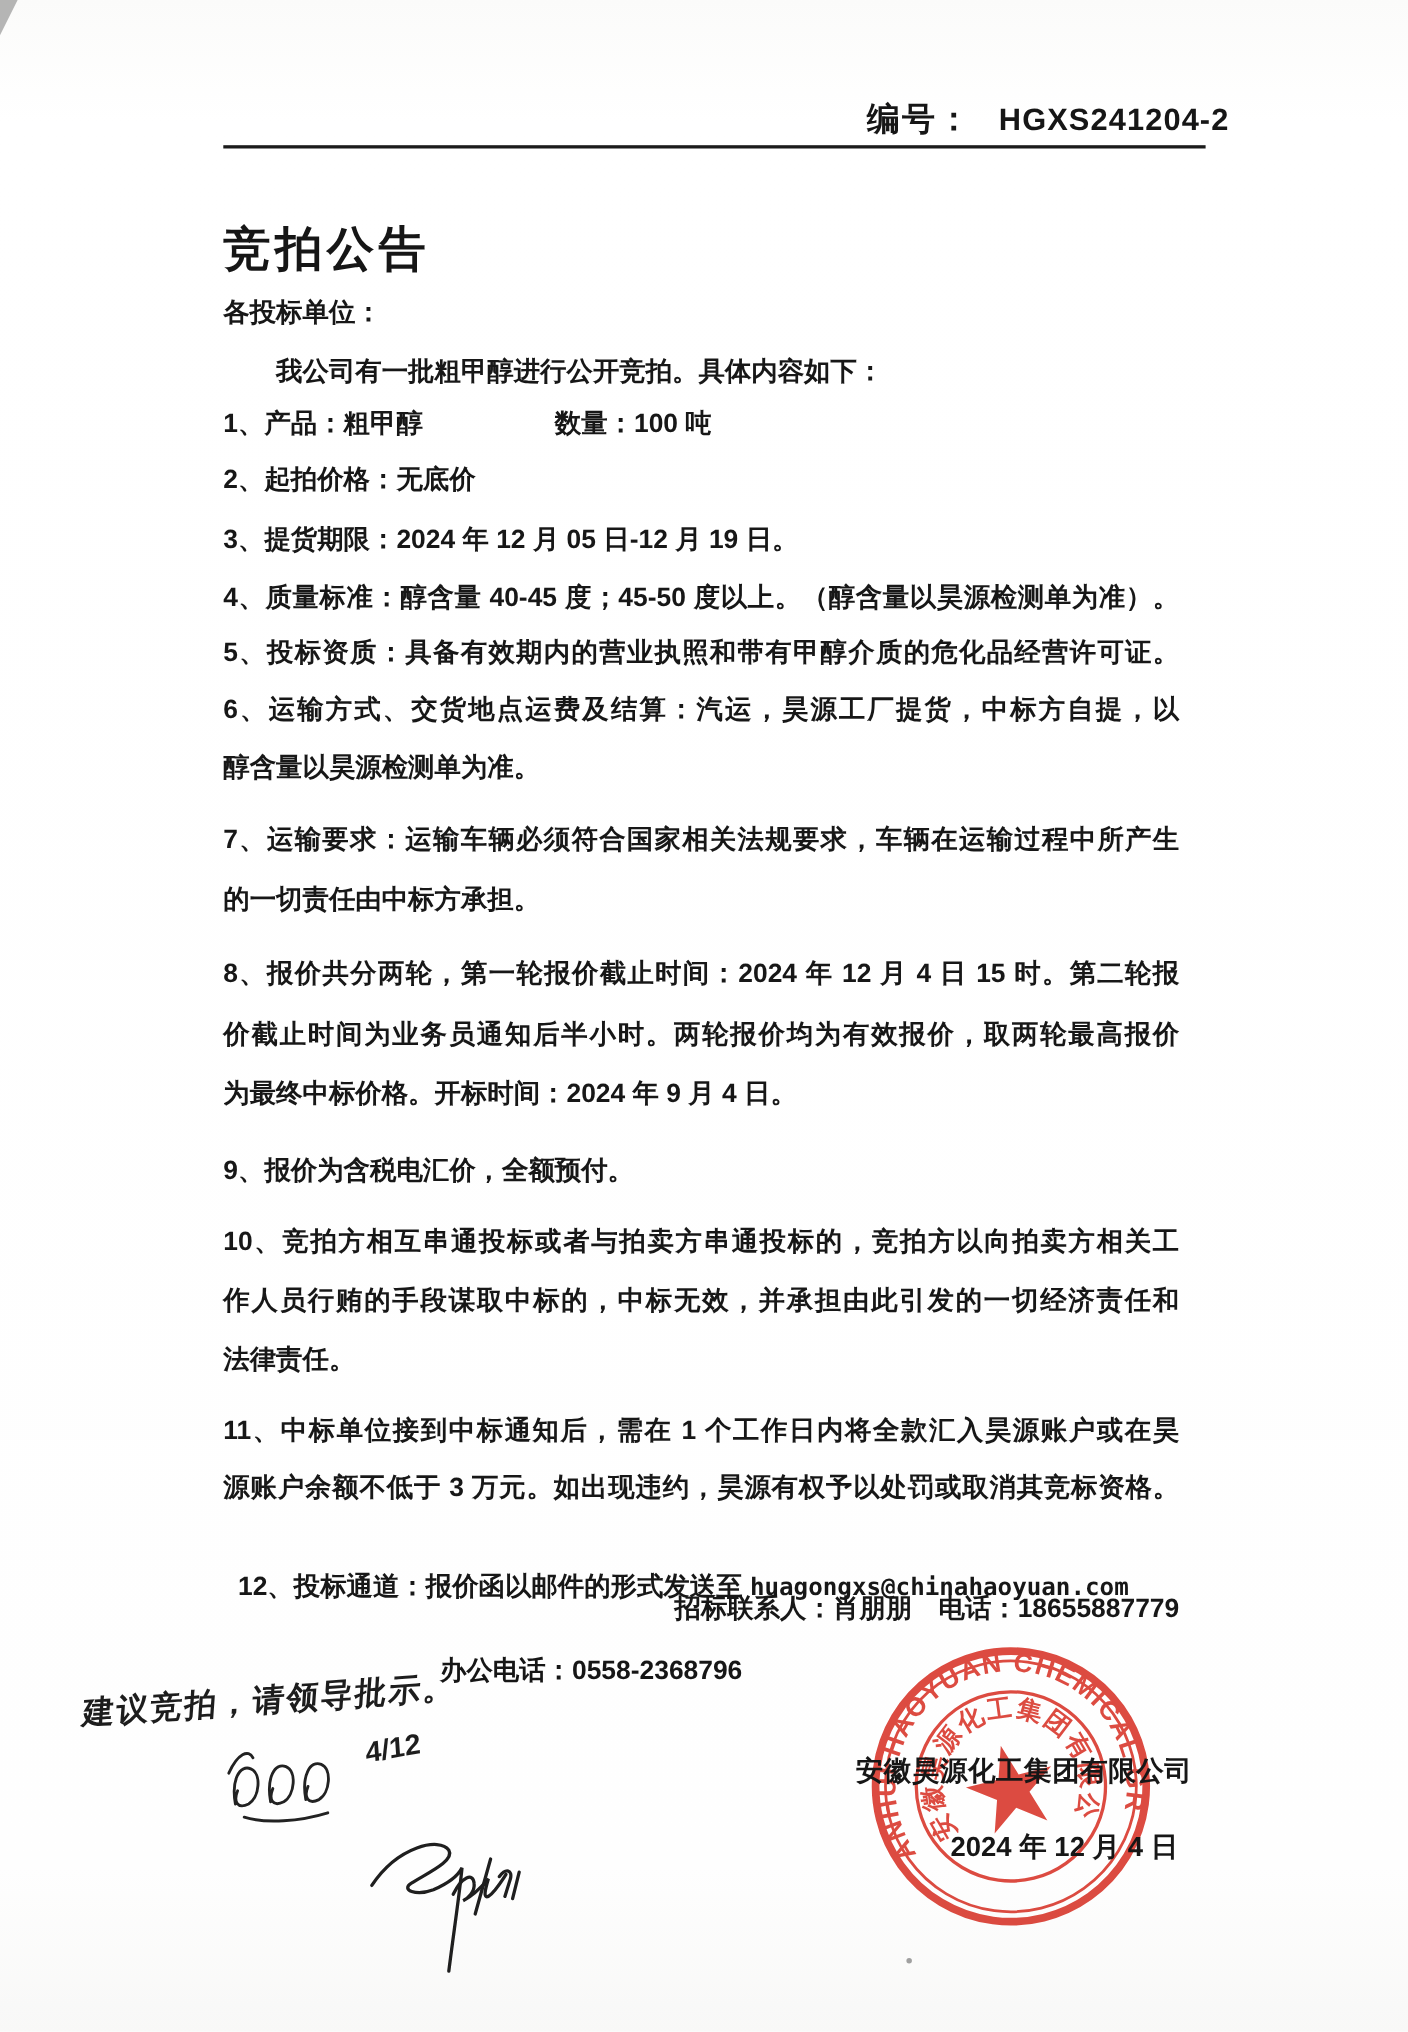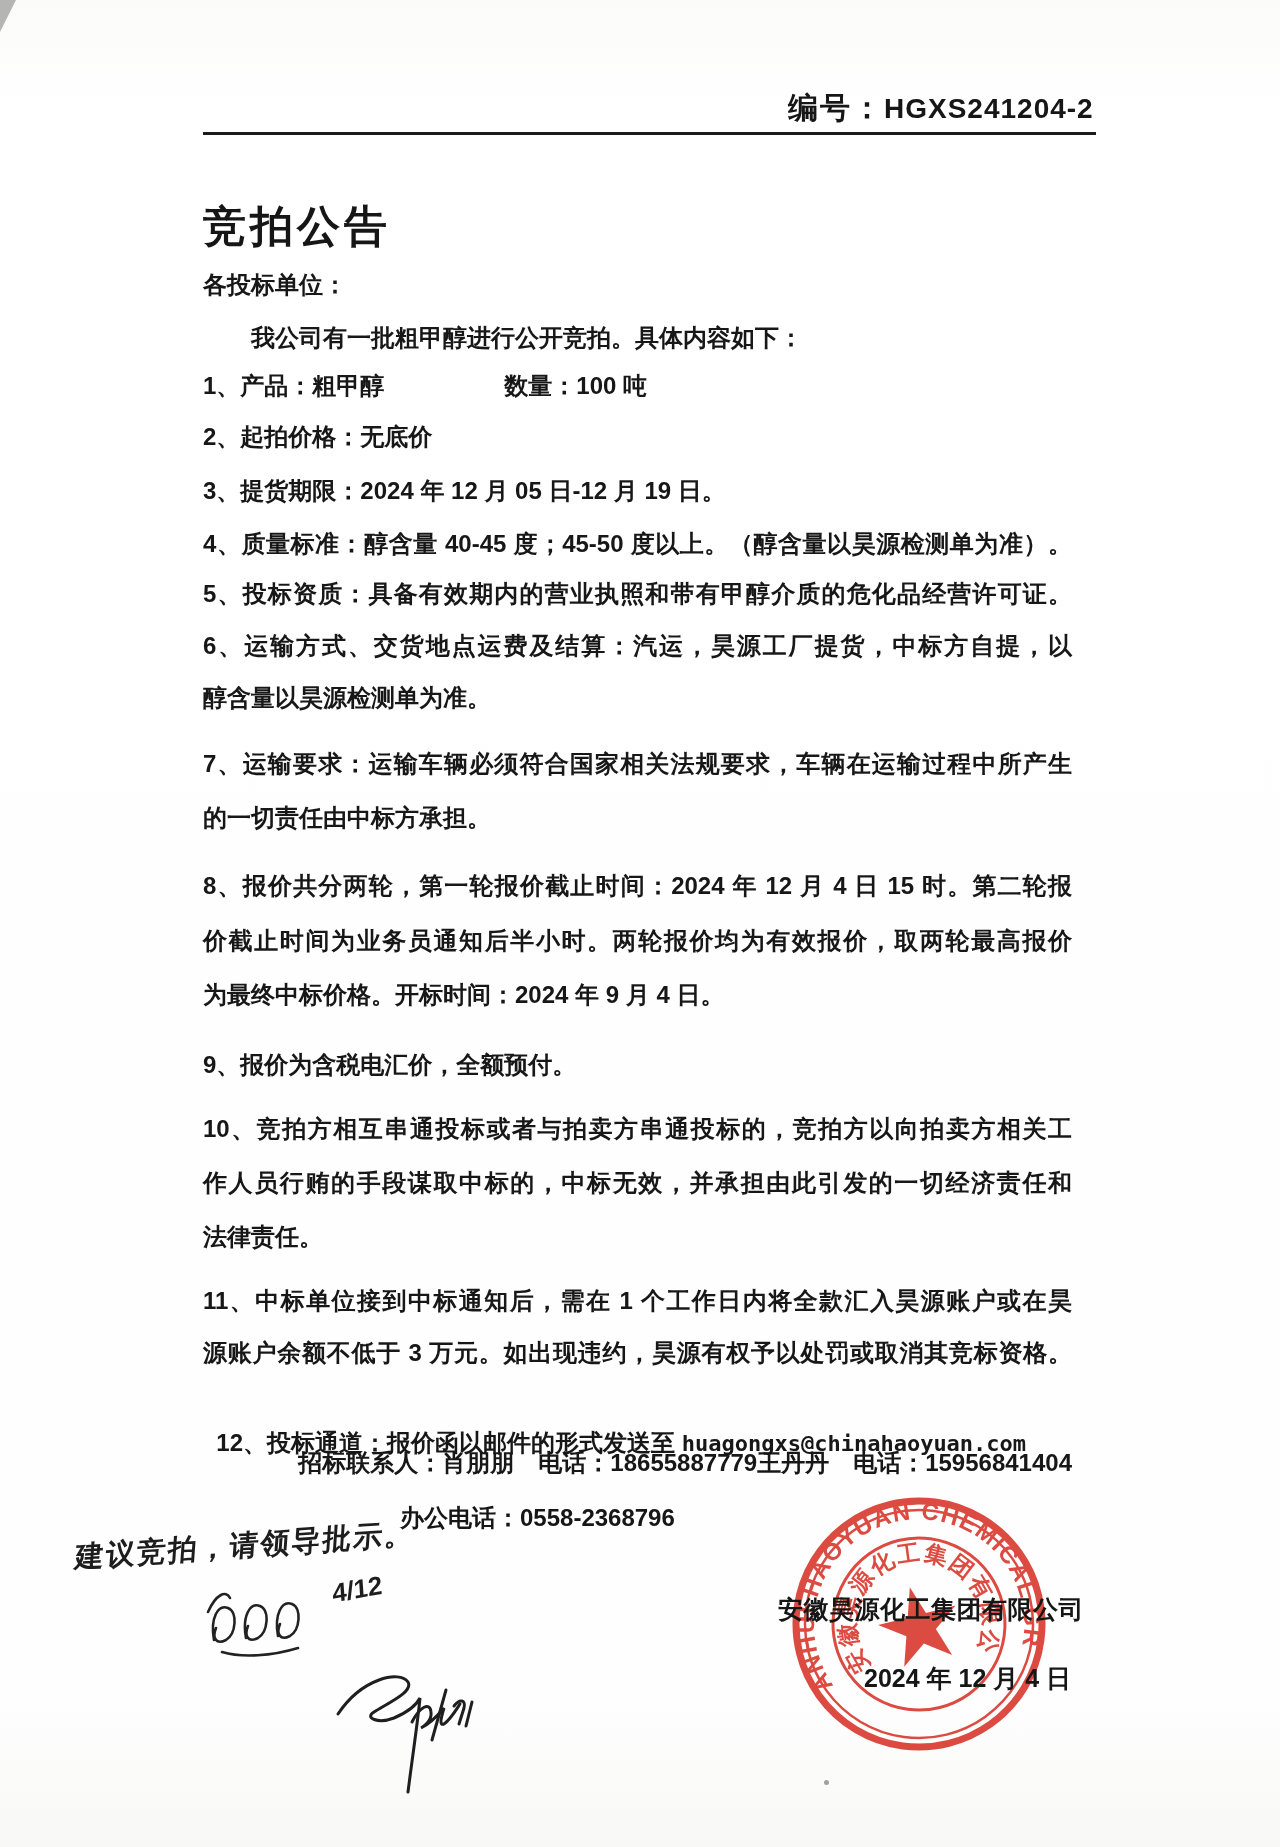--- a/index.html
+++ b/index.html
@@ -3,21 +3,21 @@
 <meta charset="utf-8">
 <style>
   html,body{margin:0;padding:0;}
   body{
     width:1280px;height:1847px;position:relative;overflow:hidden;
     background:linear-gradient(180deg,#fbfbfa 0%,#ffffff 6%,#fefefe 92%,#f8f8f7 100%);
     font-family:"Liberation Sans","DejaVu Sans",sans-serif;
     color:#161616;
   }
   
-  .serial-row{position:absolute;left:788px;top:88px;display:flex;align-items:baseline;
+  .serial-row{position:absolute;left:788px;top:88px;display:flex;align-items:baseline;gap:24px;
     font-weight:800;white-space:pre;}
   .serial-label{font-size:30px;letter-spacing:2px;}
   .serial-code{font-size:28px;letter-spacing:1px;}
   .header-rule{position:absolute;left:203px;top:132px;width:893px;height:3px;background:#1b1b1b;}
   
   .doc-title{position:absolute;left:203px;top:198px;width:869px;text-align:left;
     font-size:43px;font-weight:800;letter-spacing:4px;}
   
   .line{position:absolute;left:203px;width:869px;font-size:24px;line-height:34px;
     font-weight:600;white-space:pre;color:#171717;}
@@ -81,21 +81,20 @@
 <div class="line" style="top:1220px">法律责任。</div>
 <div class="line full" style="top:1284px">11、中标单位接到中标通知后，需在 1 个工作日内将全款汇入昊源账户或在昊</div>
 <div class="line full" style="top:1336px">源账户余额不低于 3 万元。如出现违约，昊源有权予以处罚或取消其竞标资格。</div>
 
 <div class="line" style="top:1392px">
   <span>12、投标通道：报价函以邮件的形式发送至 </span><span class="mono">huagongxs@chinahaoyuan.com</span>
 </div>
 
 <div class="line flexrow" style="top:1446px">
   <span>招标联系人：肖朋朋　电话：18655887779</span>
-  <span>王丹丹　电话：15956841404</span>
 </div>
 <div class="office-line">办公电话：0558-2368796</div>
 
 <svg class="stamp" viewBox="0 0 260 270" aria-hidden="true">
   <defs>
     <path id="arcLatin" d="M 34 180 A 105 105 0 1 1 226 180" fill="none"></path>
     <path id="arcCn" d="M 76 172 A 64 64 0 1 1 184 172" fill="none"></path>
   </defs>
   <g transform="rotate(-14 130 137)">
     <circle cx="130" cy="137" r="123" fill="none" stroke="#d93226" stroke-width="7"></circle>

